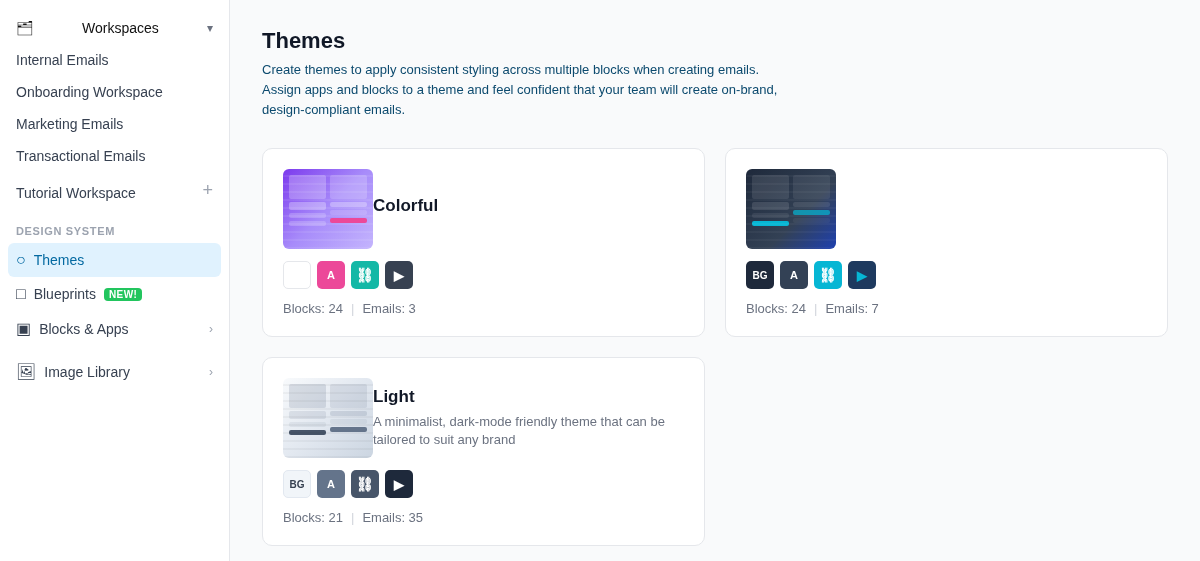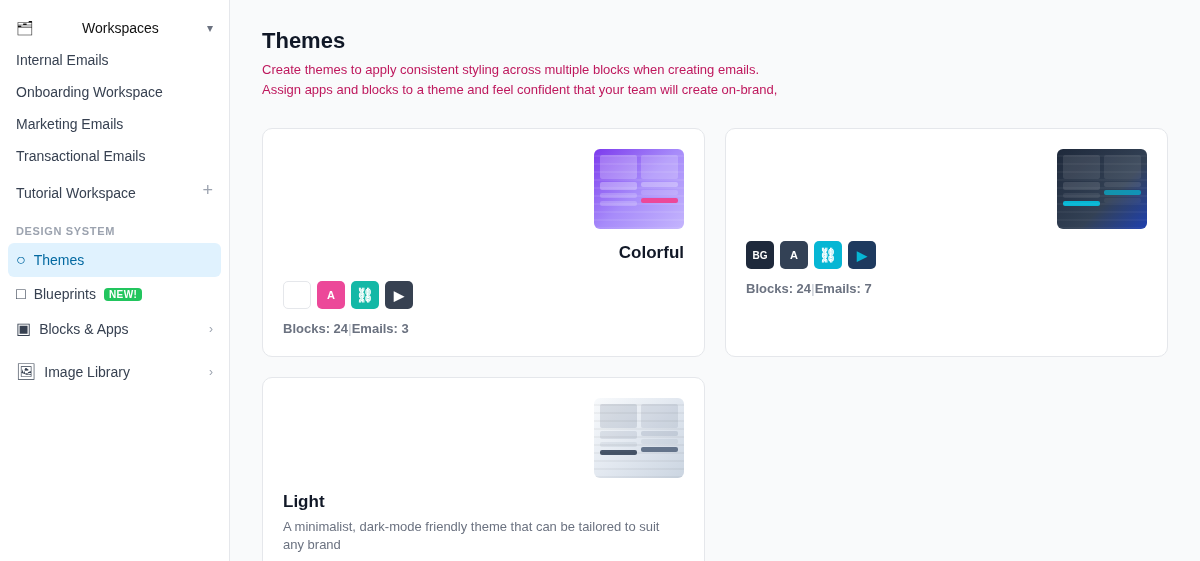--- a/index.html
+++ b/index.html
@@ -88,21 +88,21 @@
       margin-bottom: 28px;
     }
     .page-title {
       font-size: 22px;
       font-weight: 700;
       color: #111827;
       margin-bottom: 6px;
     }
     .page-desc {
       font-size: 13px;
-      color: #be185d;
+      color: #0c4a6e;
       max-width: 560px;
       line-height: 1.55;
     }
     .create-btn {
       background: #2563eb;
       color: #fff;
       border: none;
       border-radius: 8px;
       padding: 10px 20px;
       font-size: 14px;
@@ -123,23 +123,21 @@
       border: 1px solid #e5e7eb;
       border-radius: 10px;
       padding: 20px;
       display: flex;
       flex-direction: column;
       gap: 12px;
       cursor: pointer;
     }
     .theme-card-top {
       display: flex;
-      gap: 14px;
-      align-items: flex-end;
-      flex-direction: column;
+      align-items: center;
     }
     .theme-preview {
       width: 90px;
       height: 80px;
       border-radius: 6px;
       overflow: hidden;
       flex-shrink: 0;
       position: relative;
       background: #e9ecef;
     }
@@ -219,21 +217,21 @@
     .swatch-cyan { background: #06b6d4; color: #fff; }
     .swatch-gray-bg { background: #f1f5f9; color: #374151; border: 1px solid #e2e8f0; }
     .swatch-gray-a { background: #64748b; color: #fff; }
     .swatch-slate { background: #475569; color: #fff; }
 
     .theme-meta {
       font-size: 13px;
       color: #6b7280;
       display: flex;
       align-items: flex-start;
-      font-weight: bold;
+      gap: 8px;
     }
     .theme-meta-divider { color: #d1d5db; }
   </style>
 </head>
 <body>
 
 <aside class="sidebar">
 
   <div class="sidebar-workspaces">
     <span>🗂</span>
@@ -291,20 +289,21 @@
 
 </aside>
 
 <main class="main">
 
   <div class="main-header">
     <div>
       <h1 class="page-title">Themes</h1>
       <p class="page-desc">Create themes to apply consistent styling across multiple blocks when creating emails.</p>
       <p class="page-desc">Assign apps and blocks to a theme and feel confident that your team will create on-brand,</p>
+      <p class="page-desc">design-compliant emails.</p>
     </div>
   </div>
 
   <div class="themes-grid">
 
     <div class="theme-card">
       <div class="theme-card-top">
         <div class="theme-preview preview-colorful">
           <div class="preview-inner">
             <div class="preview-col">

